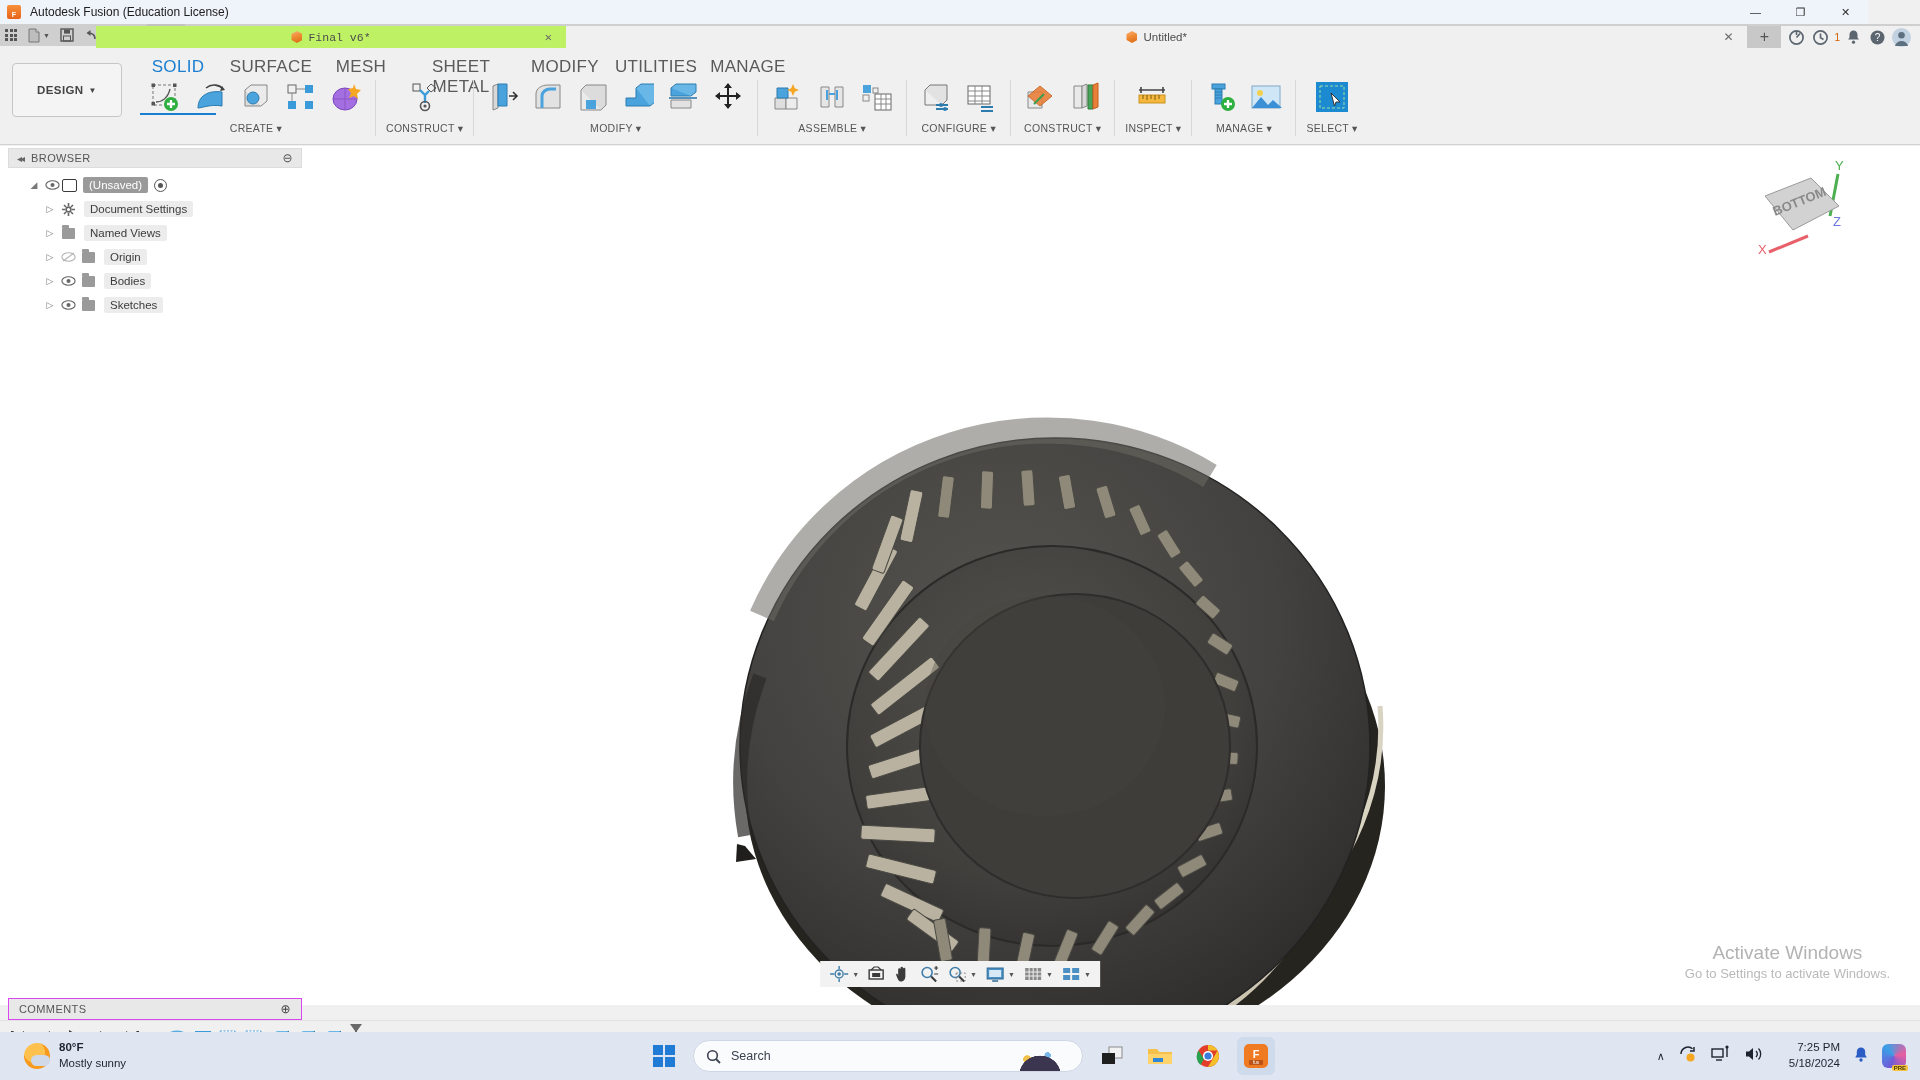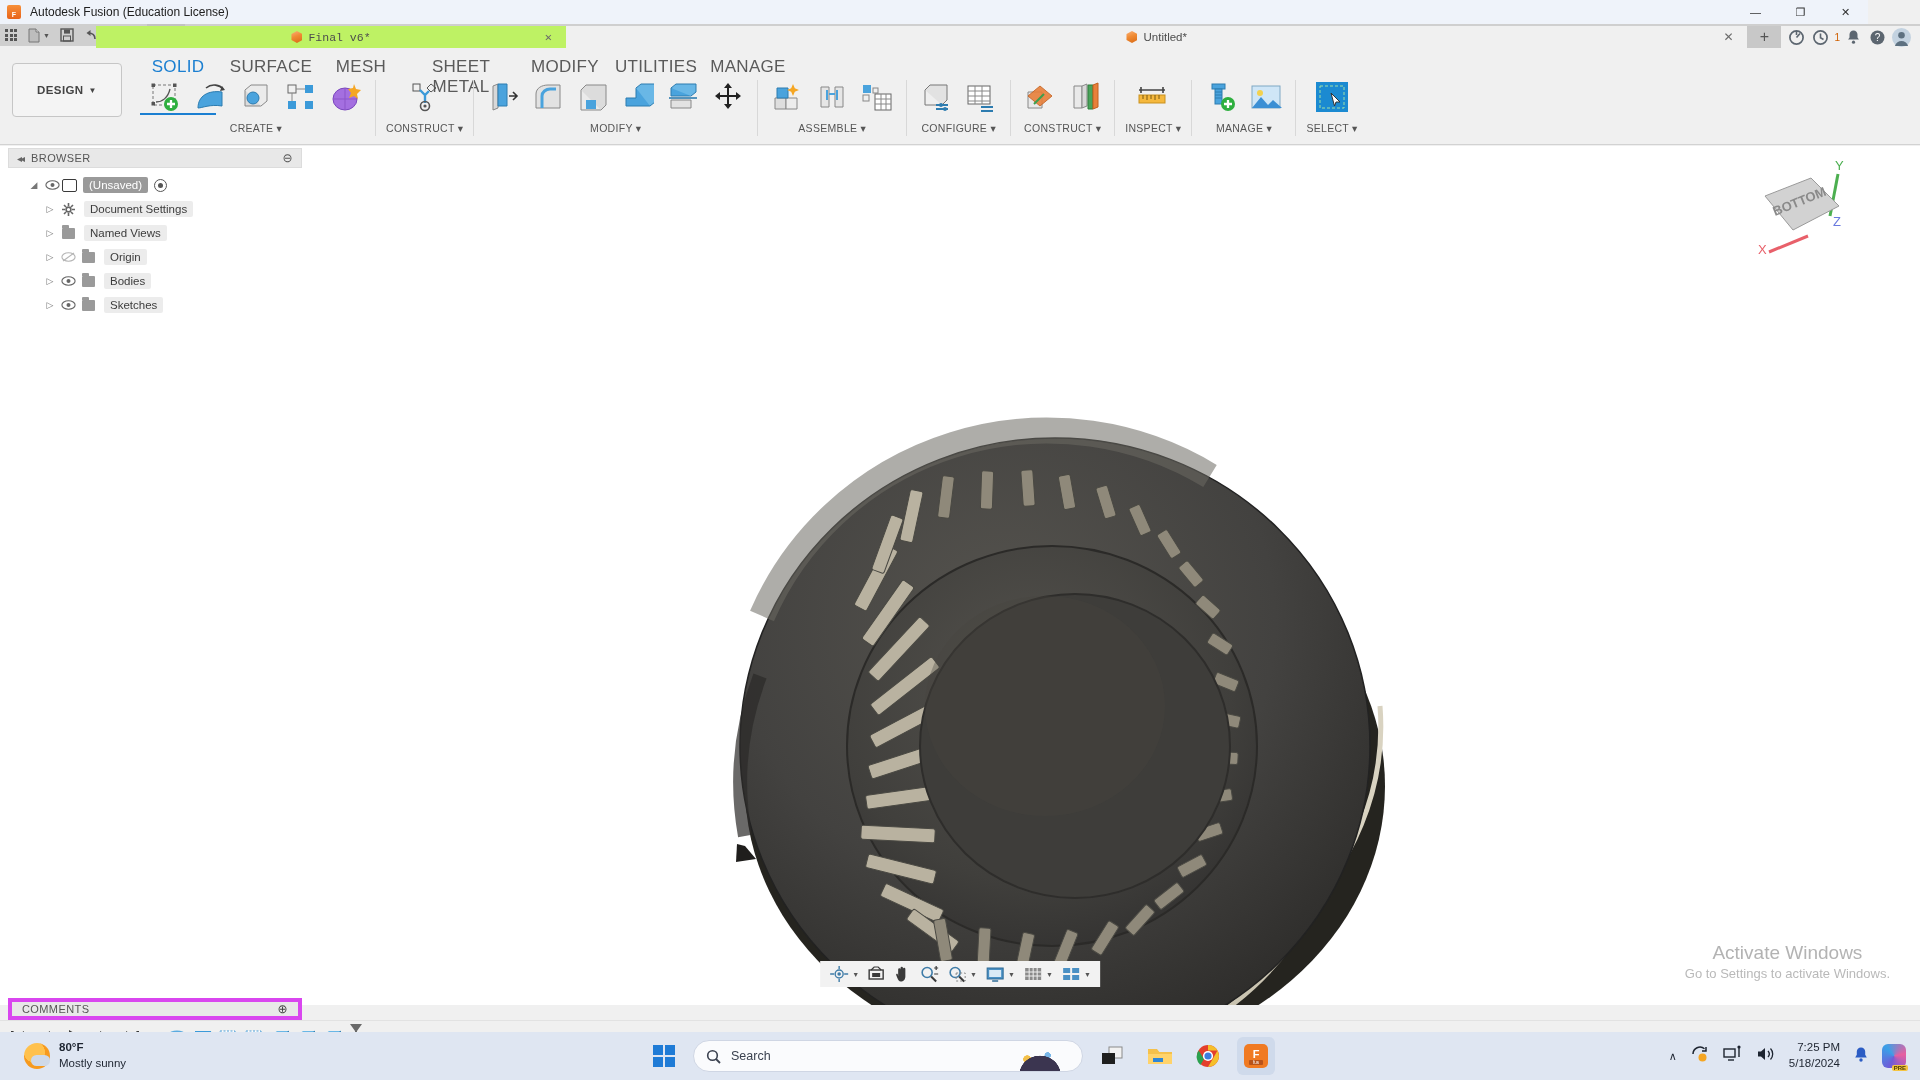--- a/index.html
+++ b/index.html
@@ -145,21 +145,21 @@
   .watermark {
     position: absolute; right: 30px; bottom: 22px; text-align: center; color: #b9b9b9;
     line-height: 1.35; text-shadow: none;
   }
   .wm-title { font-size: 19px; color: #b3b3b3; }
   .wm-sub { font-size: 13px; color: #b9b9b9; }
 
   
   .comments {
     position: absolute; left: 8px; bottom: 60px; width: 294px; height: 22px;
-    background: #e8e8e8; border: 4px solid #d946ef; display: flex; align-items: center;
+    background: #e8e8e8; border: 1px solid #d946ef; display: flex; align-items: center;
     padding: 0 10px; font-size: 11px; color: #555; letter-spacing: .4px;
   }
   .comments .plus { margin-left: auto; font-size: 12px; color: #444; }
   .timeline {
     position: absolute; left: 0; bottom: 24px; width: 1920px; height: 36px;
     background: #f0f0f0; border-top: 1px solid #e2e2e2; display: flex; align-items: center;
   }
   .tl-controls { display: flex; align-items: center; gap: 12px; padding-left: 10px; color: #3e3e3e; }
   .tl-features { display: flex; align-items: center; margin-left: 24px; position: relative; }
   .tl-feat { width: 26px; height: 26px; display: flex; align-items: center; justify-content: center; }
@@ -193,21 +193,21 @@
   .search-pill .ph { font-size: 12.5px; color: #3b4250; margin-left: 10px; }
   .pill-art {
     position: absolute; right: 10px; bottom: 0; width: 64px; height: 26px;
     background: radial-gradient(ellipse at 50% 115%, #3b3550 0 45%, transparent 46%),
                 radial-gradient(circle at 30% 55%, #f3c04a 0 8%, transparent 9%),
                 radial-gradient(circle at 62% 40%, #78b6e8 0 7%, transparent 8%);
   }
   .tb-app { width: 38px; height: 38px; display: flex; align-items: center; justify-content: center; border-radius: 6px; }
   .tb-app.active { background: #cfdaeb; }
   .tray { margin-left: auto; display: flex; align-items: center; gap: 13px; padding-right: 14px; color: #1d2430; }
-  .clock { font-size: 11.5px; text-align: right; line-height: 1.35; color: #1d2430; }
+  .clock { font-size: 11.5px; text-align: right; line-height: 1.35; color: #1d2430; margin-left: 12px; }
   .copilot-icon {
     width: 24px; height: 24px; border-radius: 6px; position: relative;
     background: conic-gradient(from 200deg, #6f5bd8, #3aa0e8, #e85fa0, #6f5bd8);
   }
   .copilot-icon::after {
     content:"PRE"; position:absolute; right:-2px; bottom:-3px; font-size:6px; font-weight:bold;
     background:#f5c542; color:#4a3a00; padding:0 2px; border-radius:2px;
   }
 </style>
 </head>

